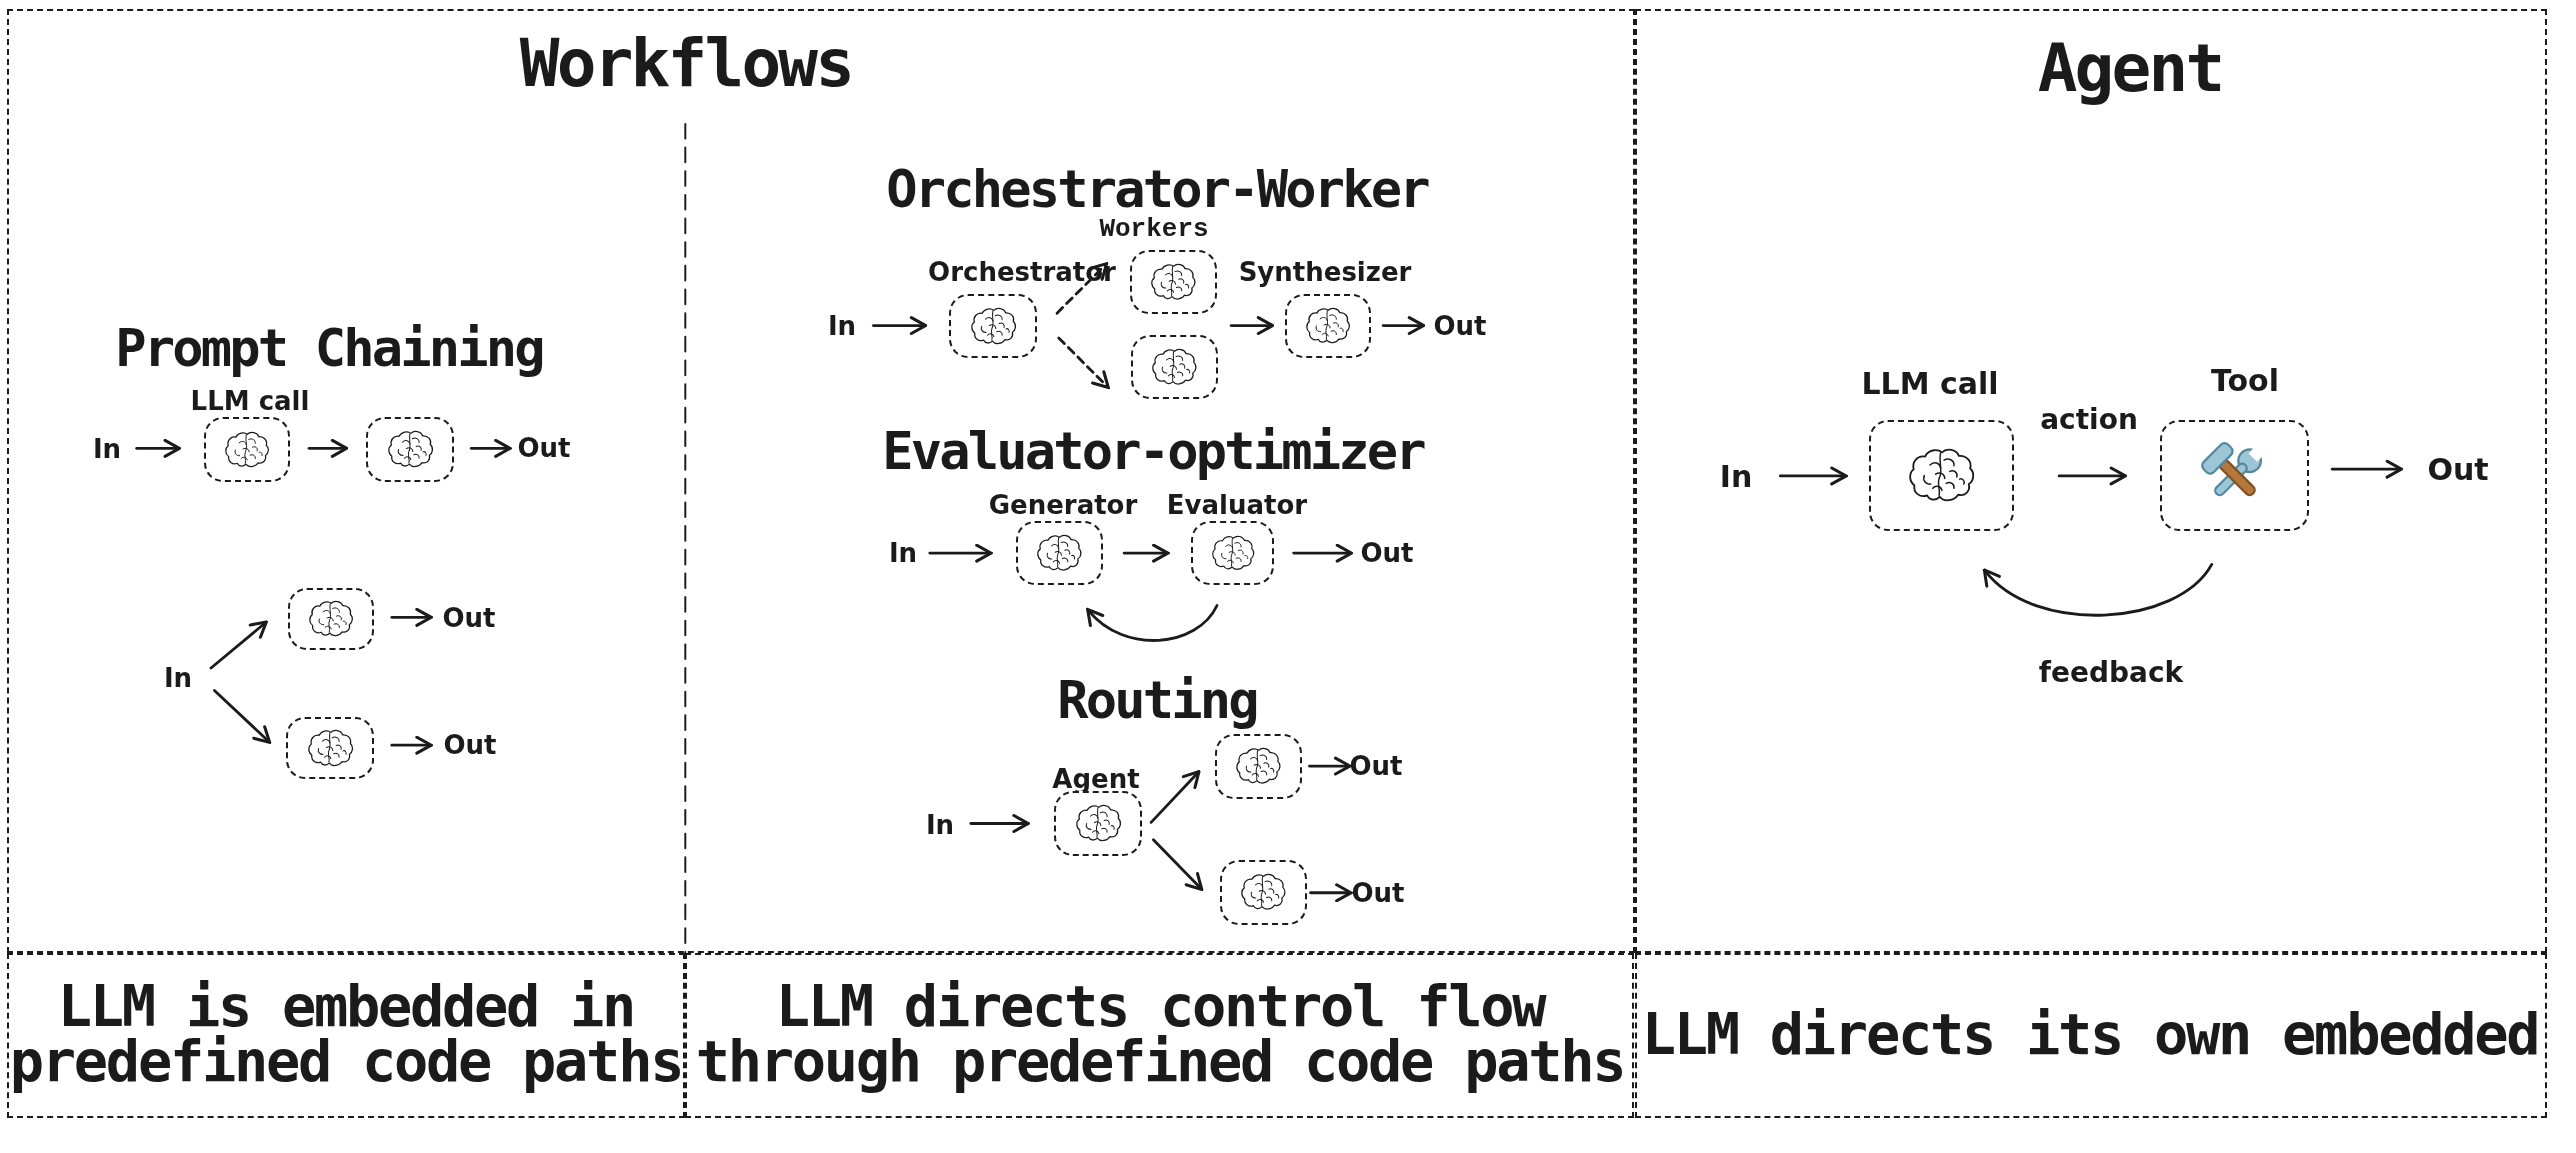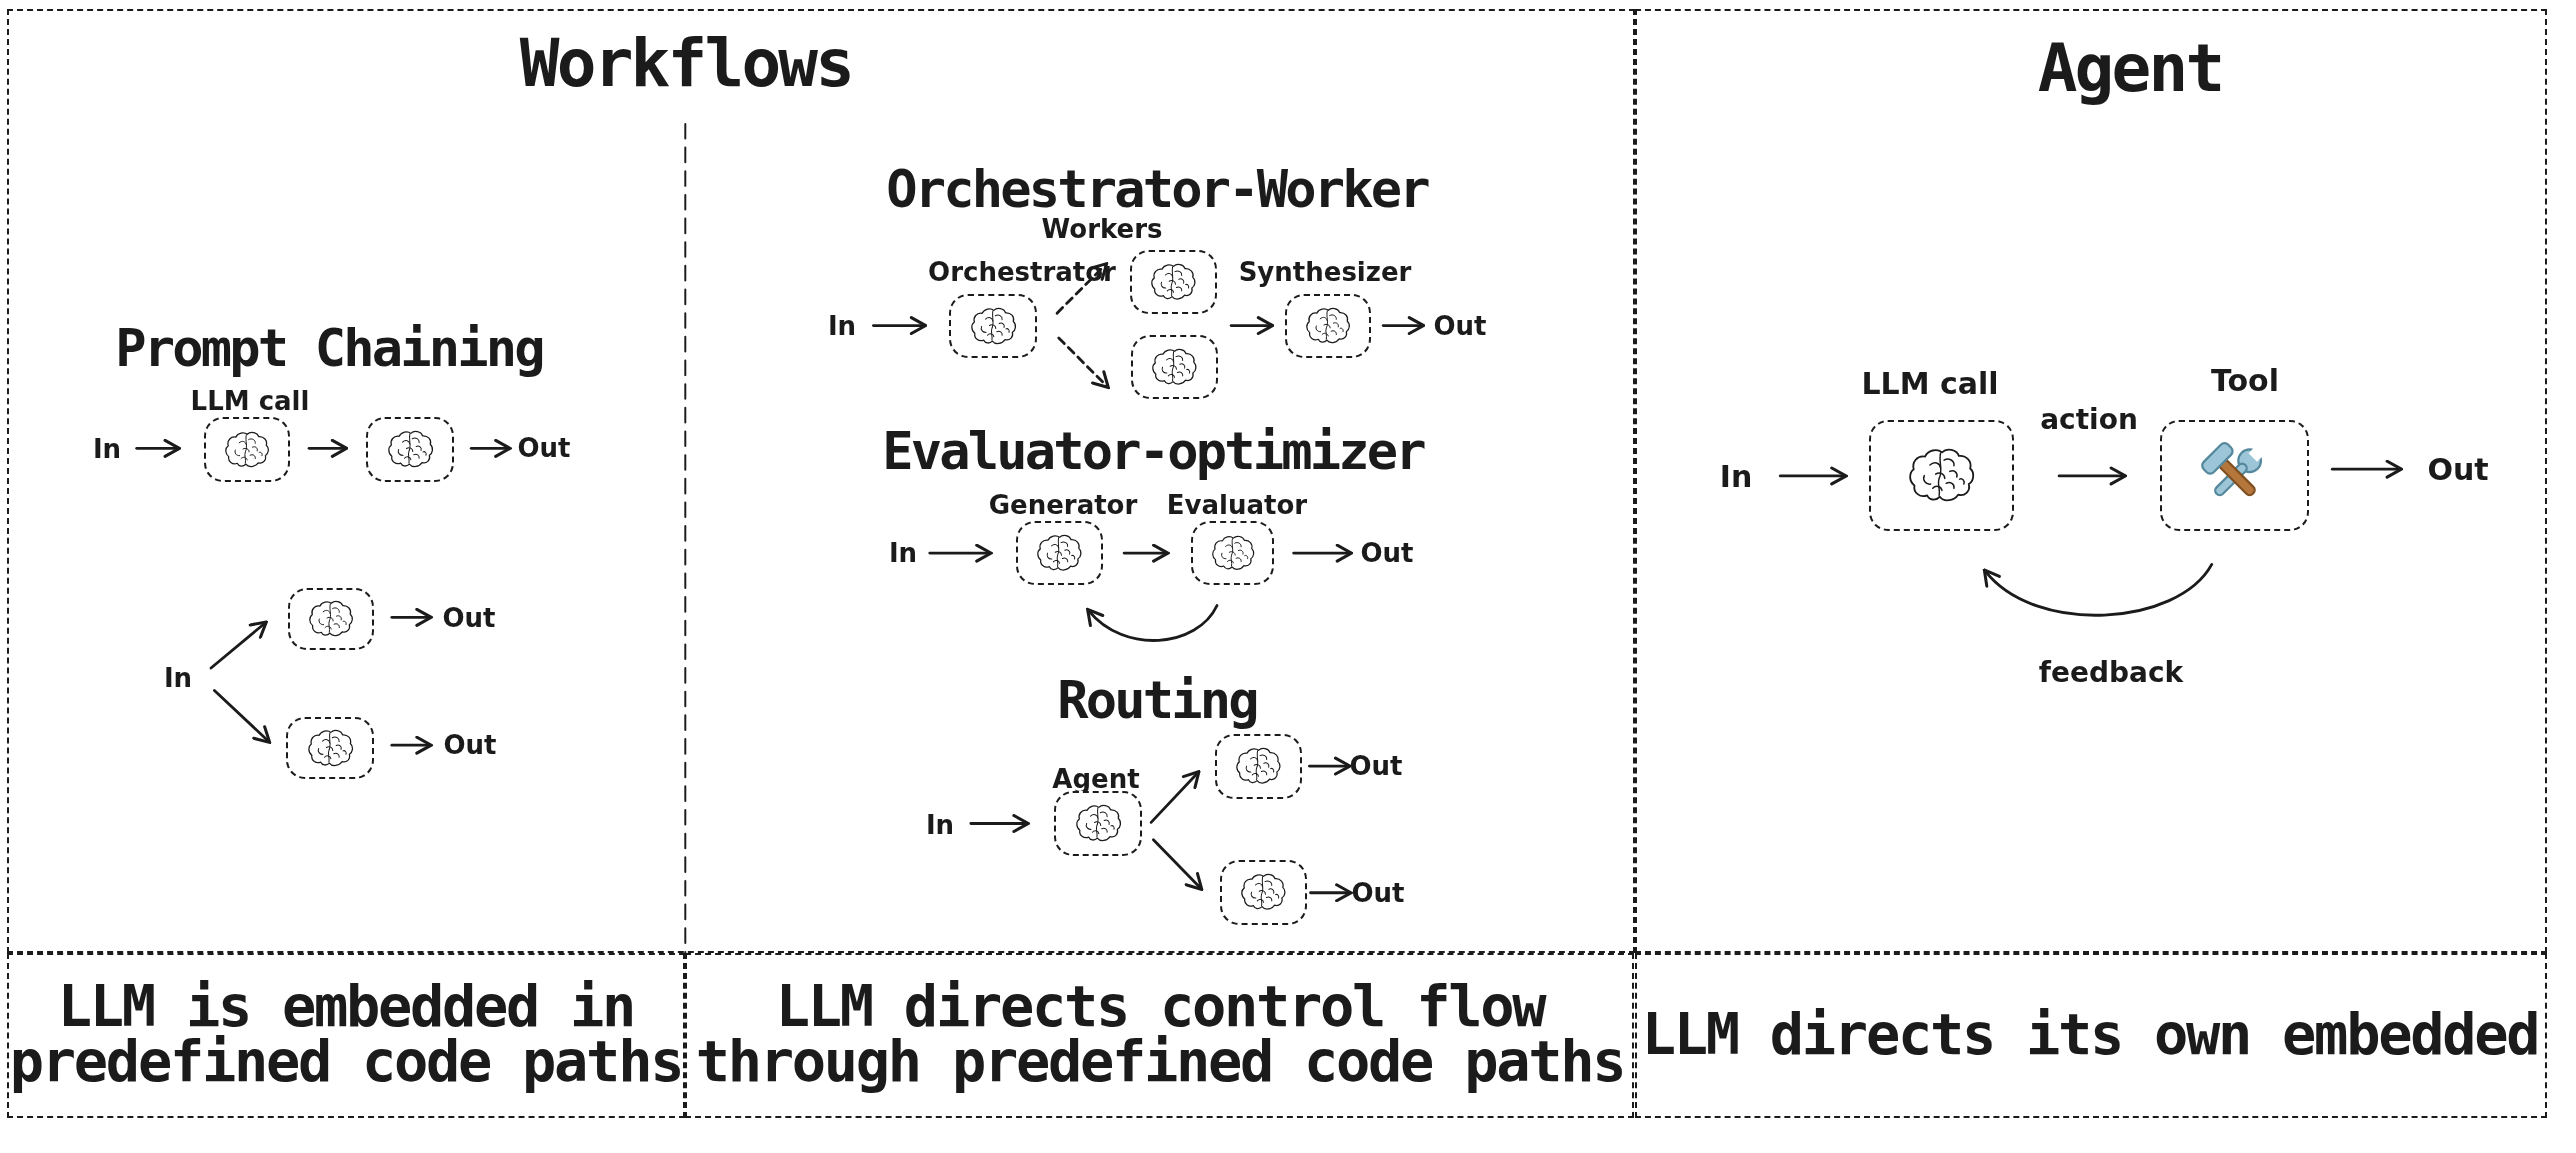--- a/index.html
+++ b/index.html
@@ -138,21 +138,21 @@
   <div class="box" style="left:286px;top:717px;width:88px;height:62px;">
     <svg viewBox="0 0 100 84">
         <use href="#brain"></use>
       </svg>
   </div>
   <div class="hand" style="left:469px;top:618px;">Out</div>
   <div class="hand" style="left:470px;top:745px;">Out</div>
 
   <div class="hand" style="left:842px;top:326px;">In</div>
   <div class="hand" style="left:1022px;top:272px;">Orchestrator</div>
-  <div class="hand" style="left:1102px;top:229px;">Workers</div>
+  <div class="hand" style="left:1154px;top:229px;font-family:Liberation Mono, monospace;">Workers</div>
   <div class="hand" style="left:1325px;top:272px;">Synthesizer</div>
   <div class="box" style="left:949px;top:294px;width:88px;height:64px;">
     <svg viewBox="0 0 100 84">
         <use href="#brain"></use>
       </svg>
   </div>
   <div class="box" style="left:1130px;top:250px;width:87px;height:64px;">
     <svg viewBox="0 0 100 84">
         <use href="#brain"></use>
       </svg>

